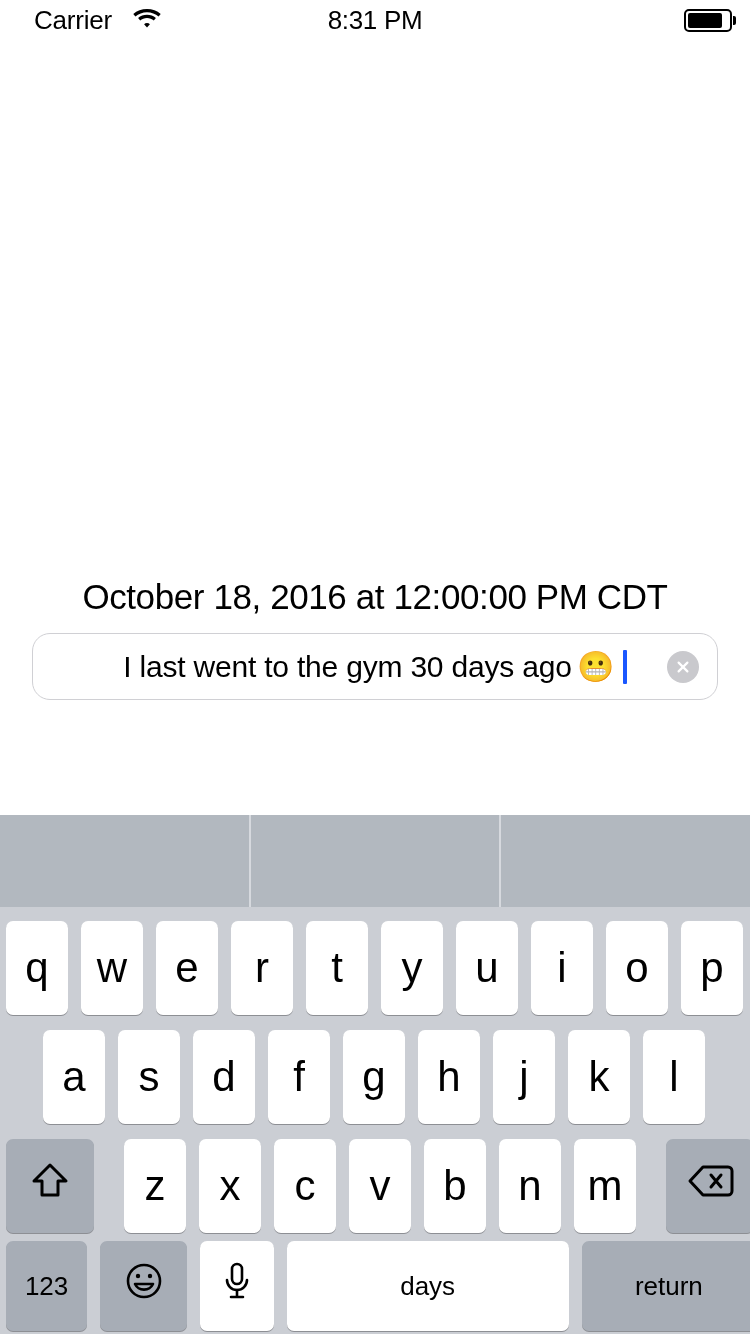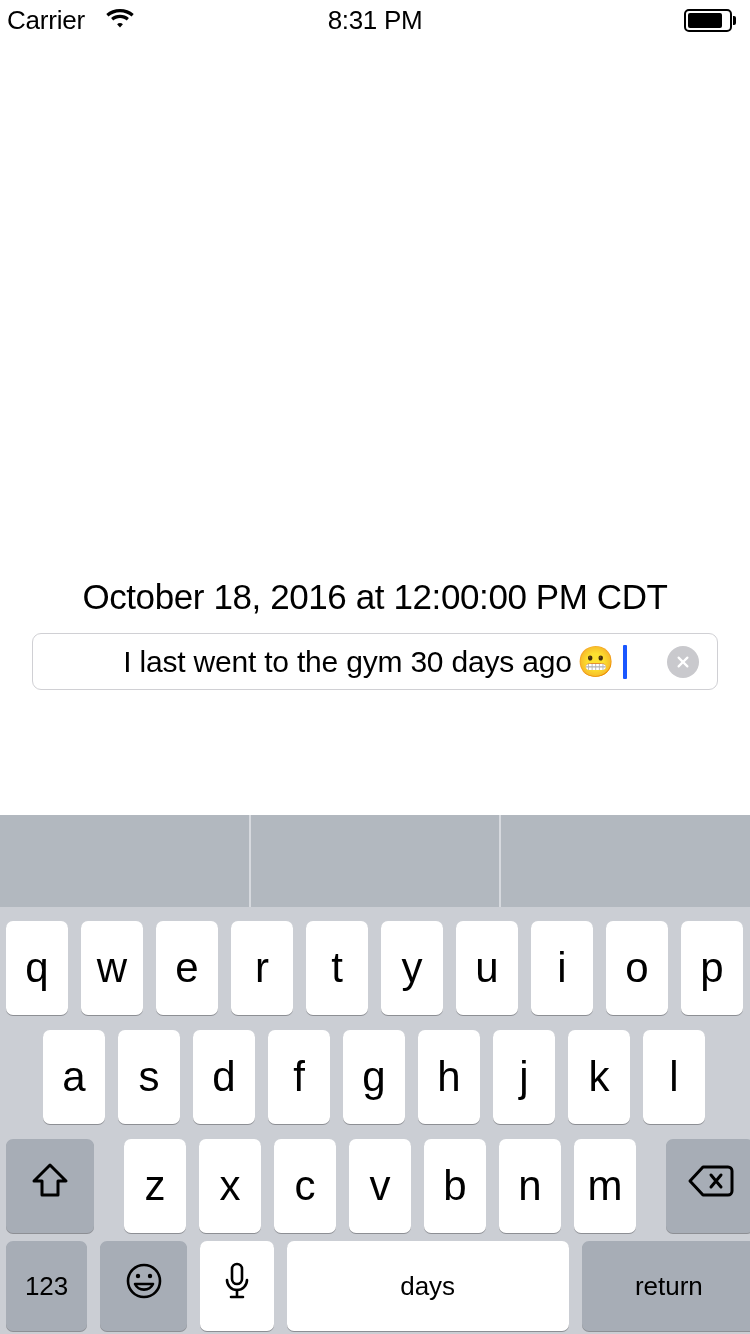--- a/index.html
+++ b/index.html
@@ -22,21 +22,21 @@
     top: 0; left: 0;
     width: 750px;
     height: 40px;
     display: flex;
     align-items: center;
     color: #000;
     font-size: 26px;
   }
   .status-left {
     position: absolute;
-    left: 7px;
+    left: 34px;
     display: flex;
     align-items: center;
     gap: 20px;
   }
   .carrier-label {
     font-size: 26px;
     letter-spacing: -0.2px;
   }
   .wifi-icon { display: block; }
   .status-time {
@@ -90,24 +90,24 @@
     font-size: 35px;
     color: #000;
     letter-spacing: -0.4px;
     white-space: nowrap;
   }
   .text-field {
     position: absolute;
     top: 593px;
     left: 32px;
     width: 686px;
-    height: 57px;
+    height: 67px;
     box-sizing: border-box;
     border: 1px solid #d0d0d4;
-    border-radius: 9px;
+    border-radius: 18px;
     background: #fff;
     display: flex;
     align-items: center;
     justify-content: center;
   }
   .text-field-value {
     font-size: 30px;
     color: #000;
     letter-spacing: -0.2px;
     white-space: nowrap;

